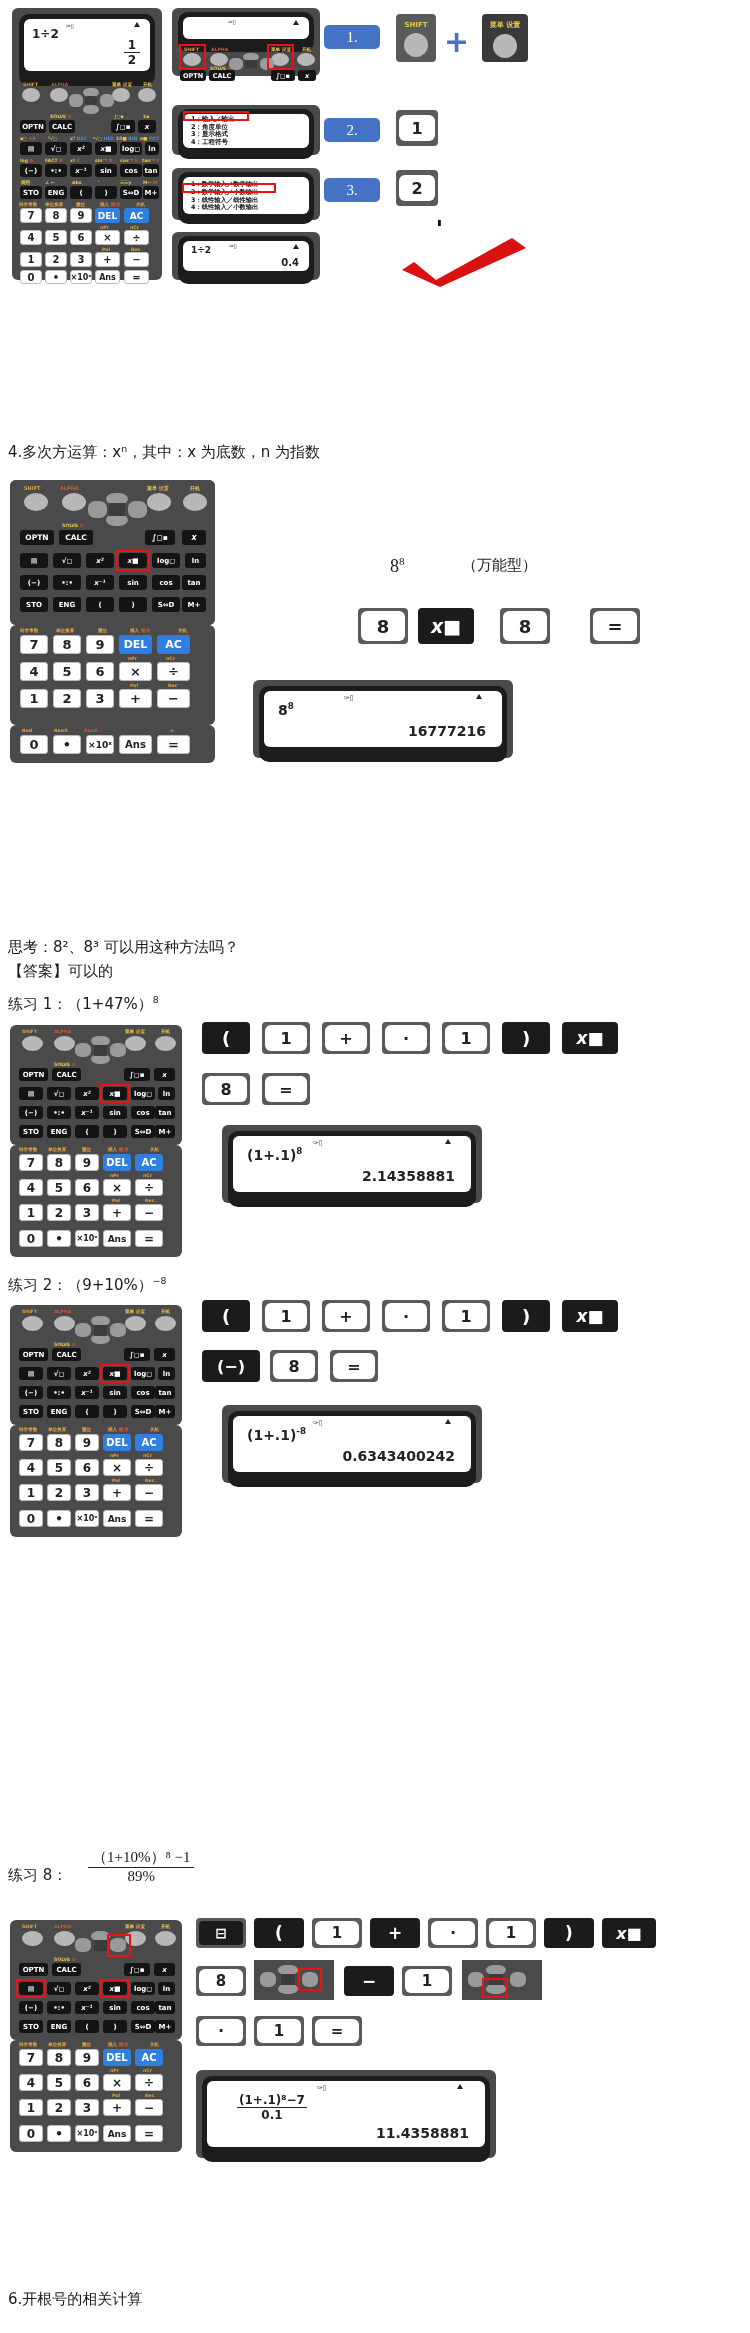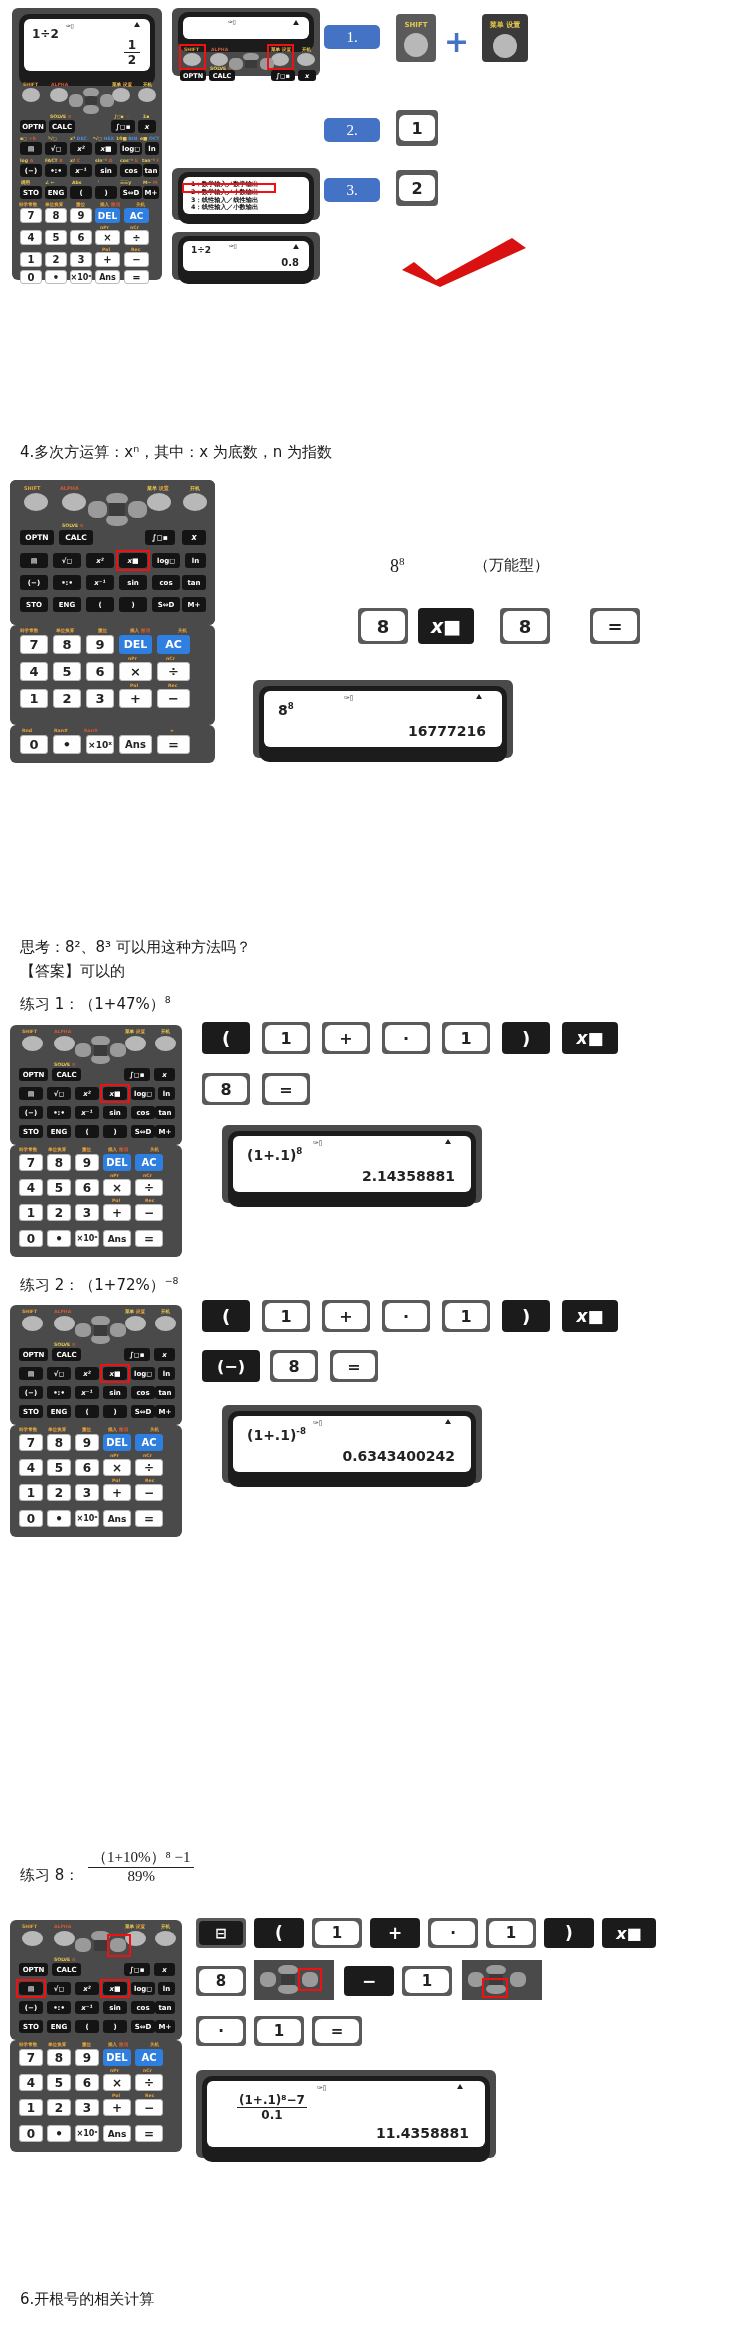--- a/index.html
+++ b/index.html
@@ -29,21 +29,21 @@
   .cap{position:absolute;box-sizing:border-box;display:flex;align-items:center;justify-content:center;
        font-family:"DejaVu Sans",sans-serif;font-weight:bold;}
   .cap.dark{background:#1b1b1b;color:#fff;border-radius:4px;}
   .cap.light{background:#fff;color:#222;border:3px solid #5a5a5a;border-radius:6px;}
   .cap.frame{background:#5a5a5a;padding:3px;border-radius:4px;}
 
   .steplbl{position:absolute;background:#4472c4;color:#fff;border-radius:5px;display:flex;
            align-items:center;justify-content:center;font-family:"Liberation Serif",serif;font-size:15px;}
 
   .txt{position:absolute;font-family:"Liberation Serif","DejaVu Serif",serif;white-space:nowrap;}
-  .cn{font-family:"DejaVu Sans",sans-serif;margin-left:12px;}
+  .cn{font-family:"DejaVu Sans",sans-serif;}
   sup{font-size:.62em;vertical-align:super;}
   .frac{display:inline-block;text-align:center;vertical-align:middle;}
   .frac .num{display:block;border-bottom:1px solid #222;padding:0 4px;}
   .frac .den{display:block;padding:0 4px;}
 </style>
 </head>
 <body>
 
 <div class="page">
 
@@ -186,40 +186,52 @@
     <div class="dpad" style="left:73px;top:52px;width:12px;height:8px;background:#3b3b3b;"></div>
     <span class="rowlbl" style="left:38px;top:58px;color:#e8c84d;">SOLVE <span style="color:#d05a34">≡</span></span>
     <div class="key" style="left:8px;top:62px;width:26px;height:11px;font-size:6.5px;">OPTN</div>
     <div class="key" style="left:37px;top:62px;width:26px;height:11px;font-size:6.5px;">CALC</div>
     <div class="key" style="left:99px;top:62px;width:24px;height:11px;font-size:6.5px;">∫◻▪</div>
     <div class="key" style="left:126px;top:62px;width:18px;height:11px;font-size:6.5px;font-style:italic;">x</div>
     <div class="hl" style="left:7px;top:36px;width:27px;height:26px;"></div>
     <div class="hl" style="left:95px;top:36px;width:27px;height:26px;"></div>
   </div>
 
+  <div class="calc" style="left:172px;top:105px;width:148px;height:50px;">
+    <div class="screenwrap" style="margin:4px 6px;height:40px;">
+      <div class="screen" style="height:32px;padding:2px 0 0 8px;font-family:'DejaVu Sans',sans-serif;font-size:6.5px;font-weight:bold;line-height:7.6px;color:#111;">
+        <div>1：输入／输出</div>
+        <div>2：角度单位</div>
+        <div>3：显示格式</div>
+        <div>4：工程符号</div>
+      </div>
+      <span style="position:absolute;left:265px;top:112px;font-size:8px;font-weight:bold;color:#111;">▮</span>
+    </div>
+    <div class="hl" style="left:11px;top:6px;width:66px;height:10px;"></div>
+  </div>
 
   <div class="calc" style="left:172px;top:168px;width:148px;height:52px;">
     <div class="screenwrap" style="margin:4px 6px;height:42px;">
       <div class="screen" style="height:34px;padding:3px 0 0 8px;font-family:'DejaVu Sans',sans-serif;font-size:6.3px;font-weight:bold;line-height:7.8px;color:#111;">
         <div>1：数学输入／数学输出</div>
         <div>2：数学输入／小数输出</div>
         <div>3：线性输入／线性输出</div>
         <div>4：线性输入／小数输出</div>
       </div>
     </div>
     <div class="hl" style="left:10px;top:15px;width:94px;height:10px;"></div>
   </div>
 
   <div class="calc" style="left:172px;top:232px;width:148px;height:48px;">
     <div class="screenwrap" style="margin:4px 6px;height:38px;">
       <div class="screen" style="height:30px;">
         <span class="lcd-ind" style="left:46px;top:1px;">✑ ▯</span>
         <span class="lcd-tri"></span>
         <span class="lcd-main" style="top:4px;font-size:9px;">1÷2</span>
-        <span class="lcd-res" style="font-size:10px;bottom:3px;">0.8</span>
+        <span class="lcd-res" style="font-size:10px;bottom:3px;">0.4</span>
       </div>
     </div>
   </div>
 
   <div class="steplbl" style="left:324px;top:25px;width:56px;height:24px;">1.</div>
   <div class="cap frame" style="left:396px;top:14px;width:40px;height:48px;background:#5a5a5a;flex-direction:column;">
     <span style="font-size:7px;color:#e8c84d;margin-top:2px;">SHIFT</span>
     <span style="display:block;width:24px;height:24px;border-radius:50%;background:#b8b8b8;margin-top:4px;"></span>
   </div>
   <div class="txt" style="left:444px;top:24px;font-size:30px;font-weight:bold;color:#4472c4;font-family:'DejaVu Sans',sans-serif;">+</div>
@@ -467,21 +479,21 @@
         <span class="lcd-tri" style="right:20px;"></span>
         <span class="lcd-main" style="top:10px;left:14px;font-size:14px;">
           <span>(1+.1)</span><sup>8</sup>
         </span>
         <span class="lcd-res" style="font-size:14px;right:16px;bottom:8px;">2.14358881</span>
       </div>
     </div>
   </div>
 
   <div class="txt cn" style="left:8px;top:1275px;font-size:15px;">
-    <span>练习 2：（1+72%）</span><sup>−8</sup>
+    <span>练习 2：（9+10%）</span><sup>−8</sup>
   </div>
 
   <div class="calc" style="left:10px;top:1305px;width:172px;height:120px;">
     <span class="rowlbl" style="left:12px;top:4px;color:#e8a33d;">SHIFT</span>
     <span class="rowlbl" style="left:44px;top:4px;color:#d05a34;">ALPHA</span>
     <span class="rowlbl" style="left:115px;top:4px;color:#e8c84d;">菜单 <span style="color:#e8a33d">设置</span></span>
     <span class="rowlbl" style="left:151px;top:4px;color:#e8c84d;">开机</span>
     <div class="rnd" style="left:12px;top:11px;width:21px;height:15px;"></div>
     <div class="rnd" style="left:44px;top:11px;width:21px;height:15px;"></div>
     <div class="rnd" style="left:115px;top:11px;width:21px;height:15px;"></div>

